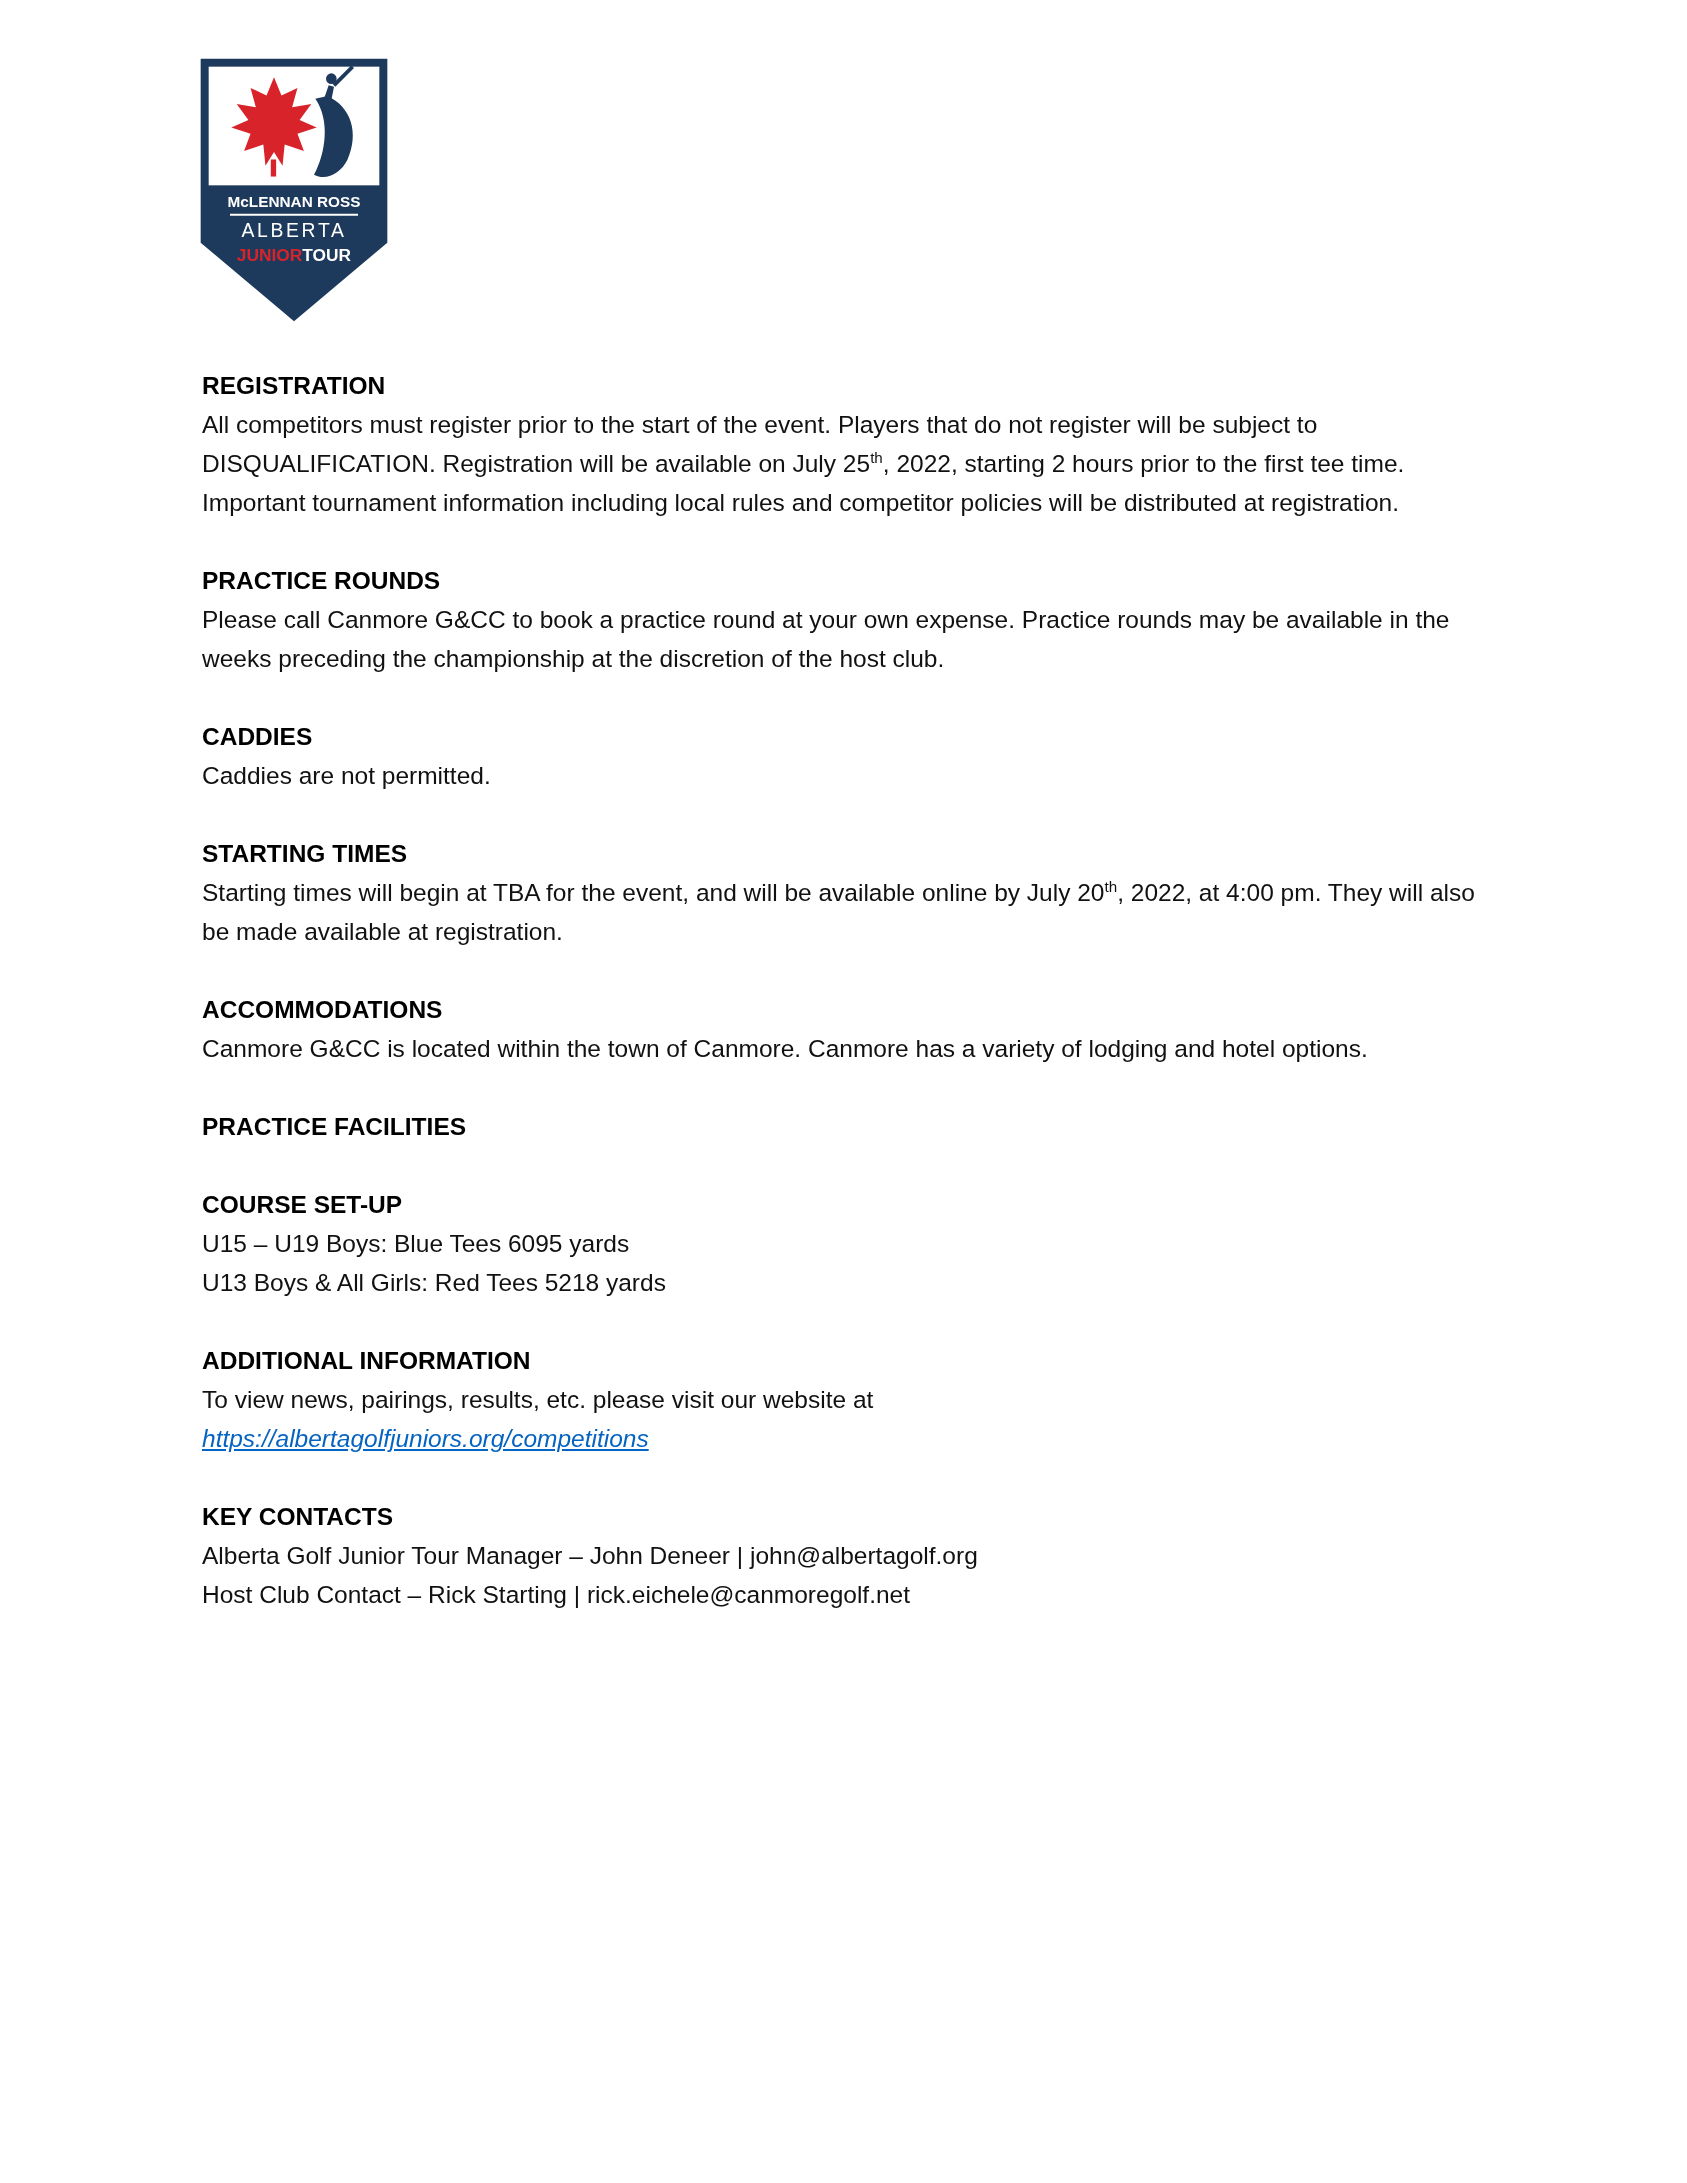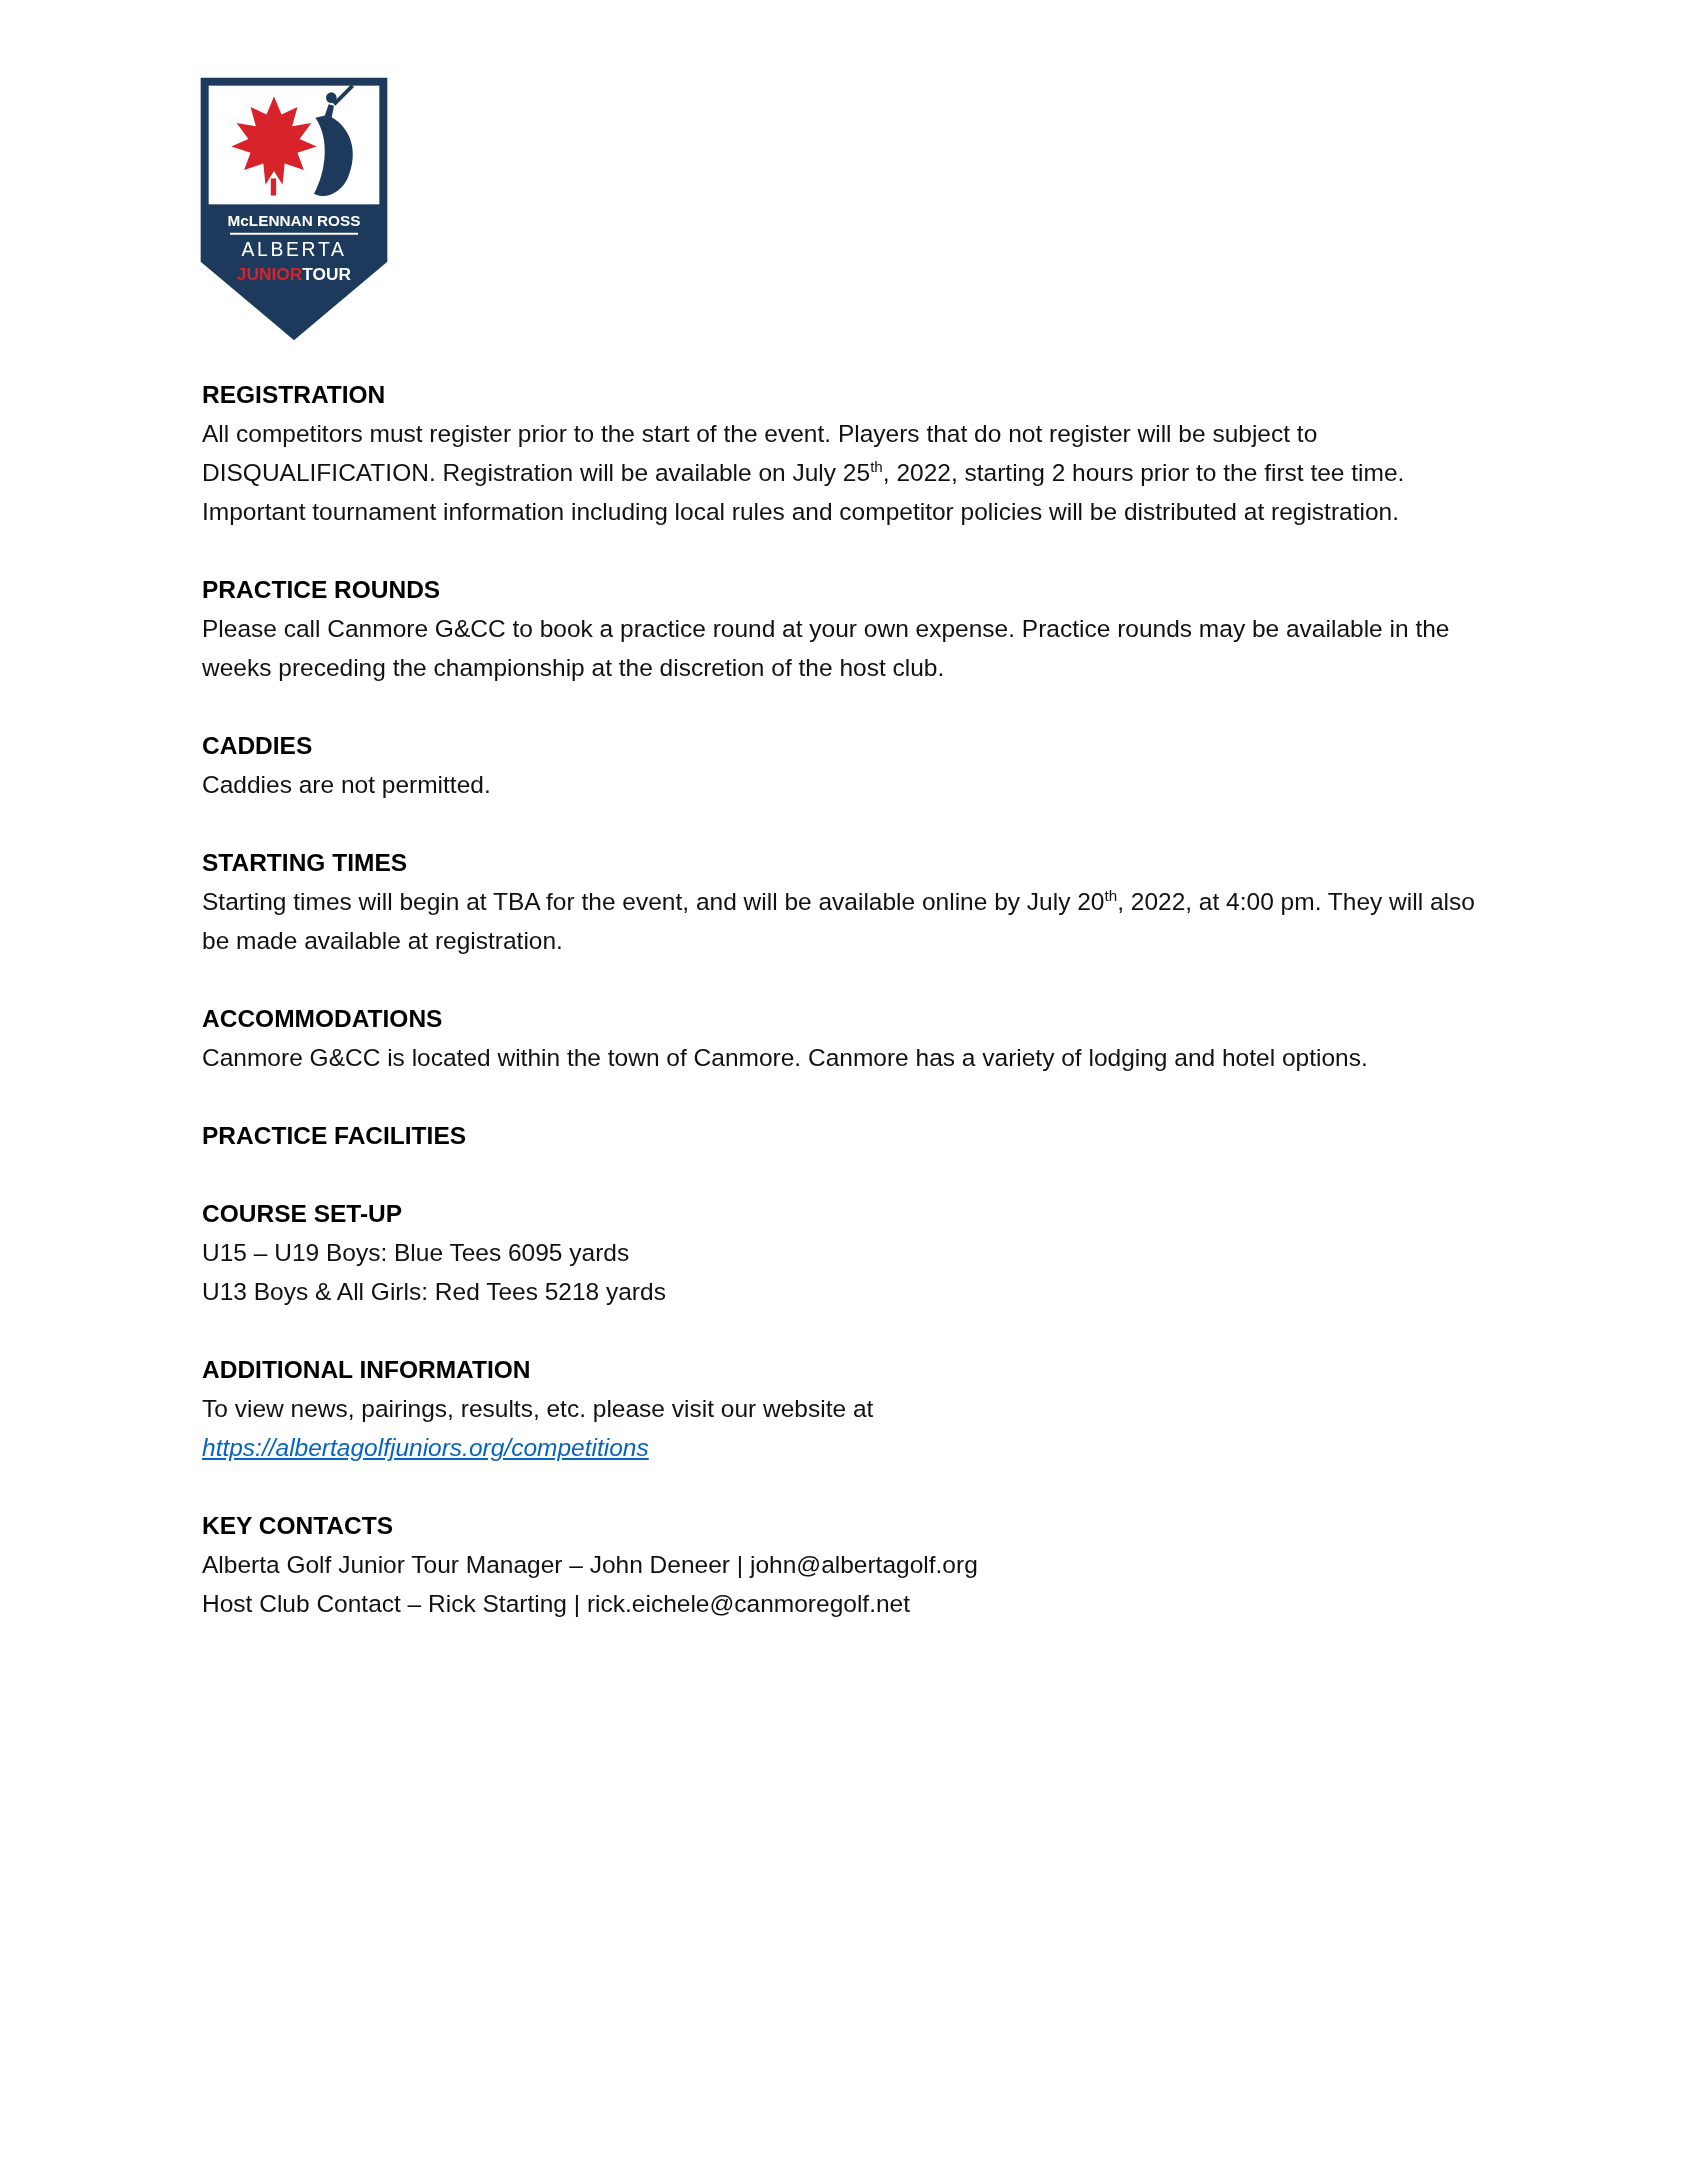--- a/index.html
+++ b/index.html
@@ -12,26 +12,26 @@
     width: 1687px;
     height: 2183px;
     background: #ffffff;
     font-family: "Liberation Sans", sans-serif;
     color: #111111;
     overflow: hidden;
   }
   .logo {
     position: absolute;
     left: 194px;
-    top: 75px;
+    top: 56px;
   }
   .content {
     position: absolute;
     left: 202px;
-    top: 375px;
+    top: 366px;
     width: 1278px;
     font-size: 24.5px;
     line-height: 39px;
   }
   .section { margin: 0; }
   .section + .section { margin-top: 39px; }
   .section.extra-gap { }
   .heading {
     font-size: 24.5px;
     line-height: 39px;

